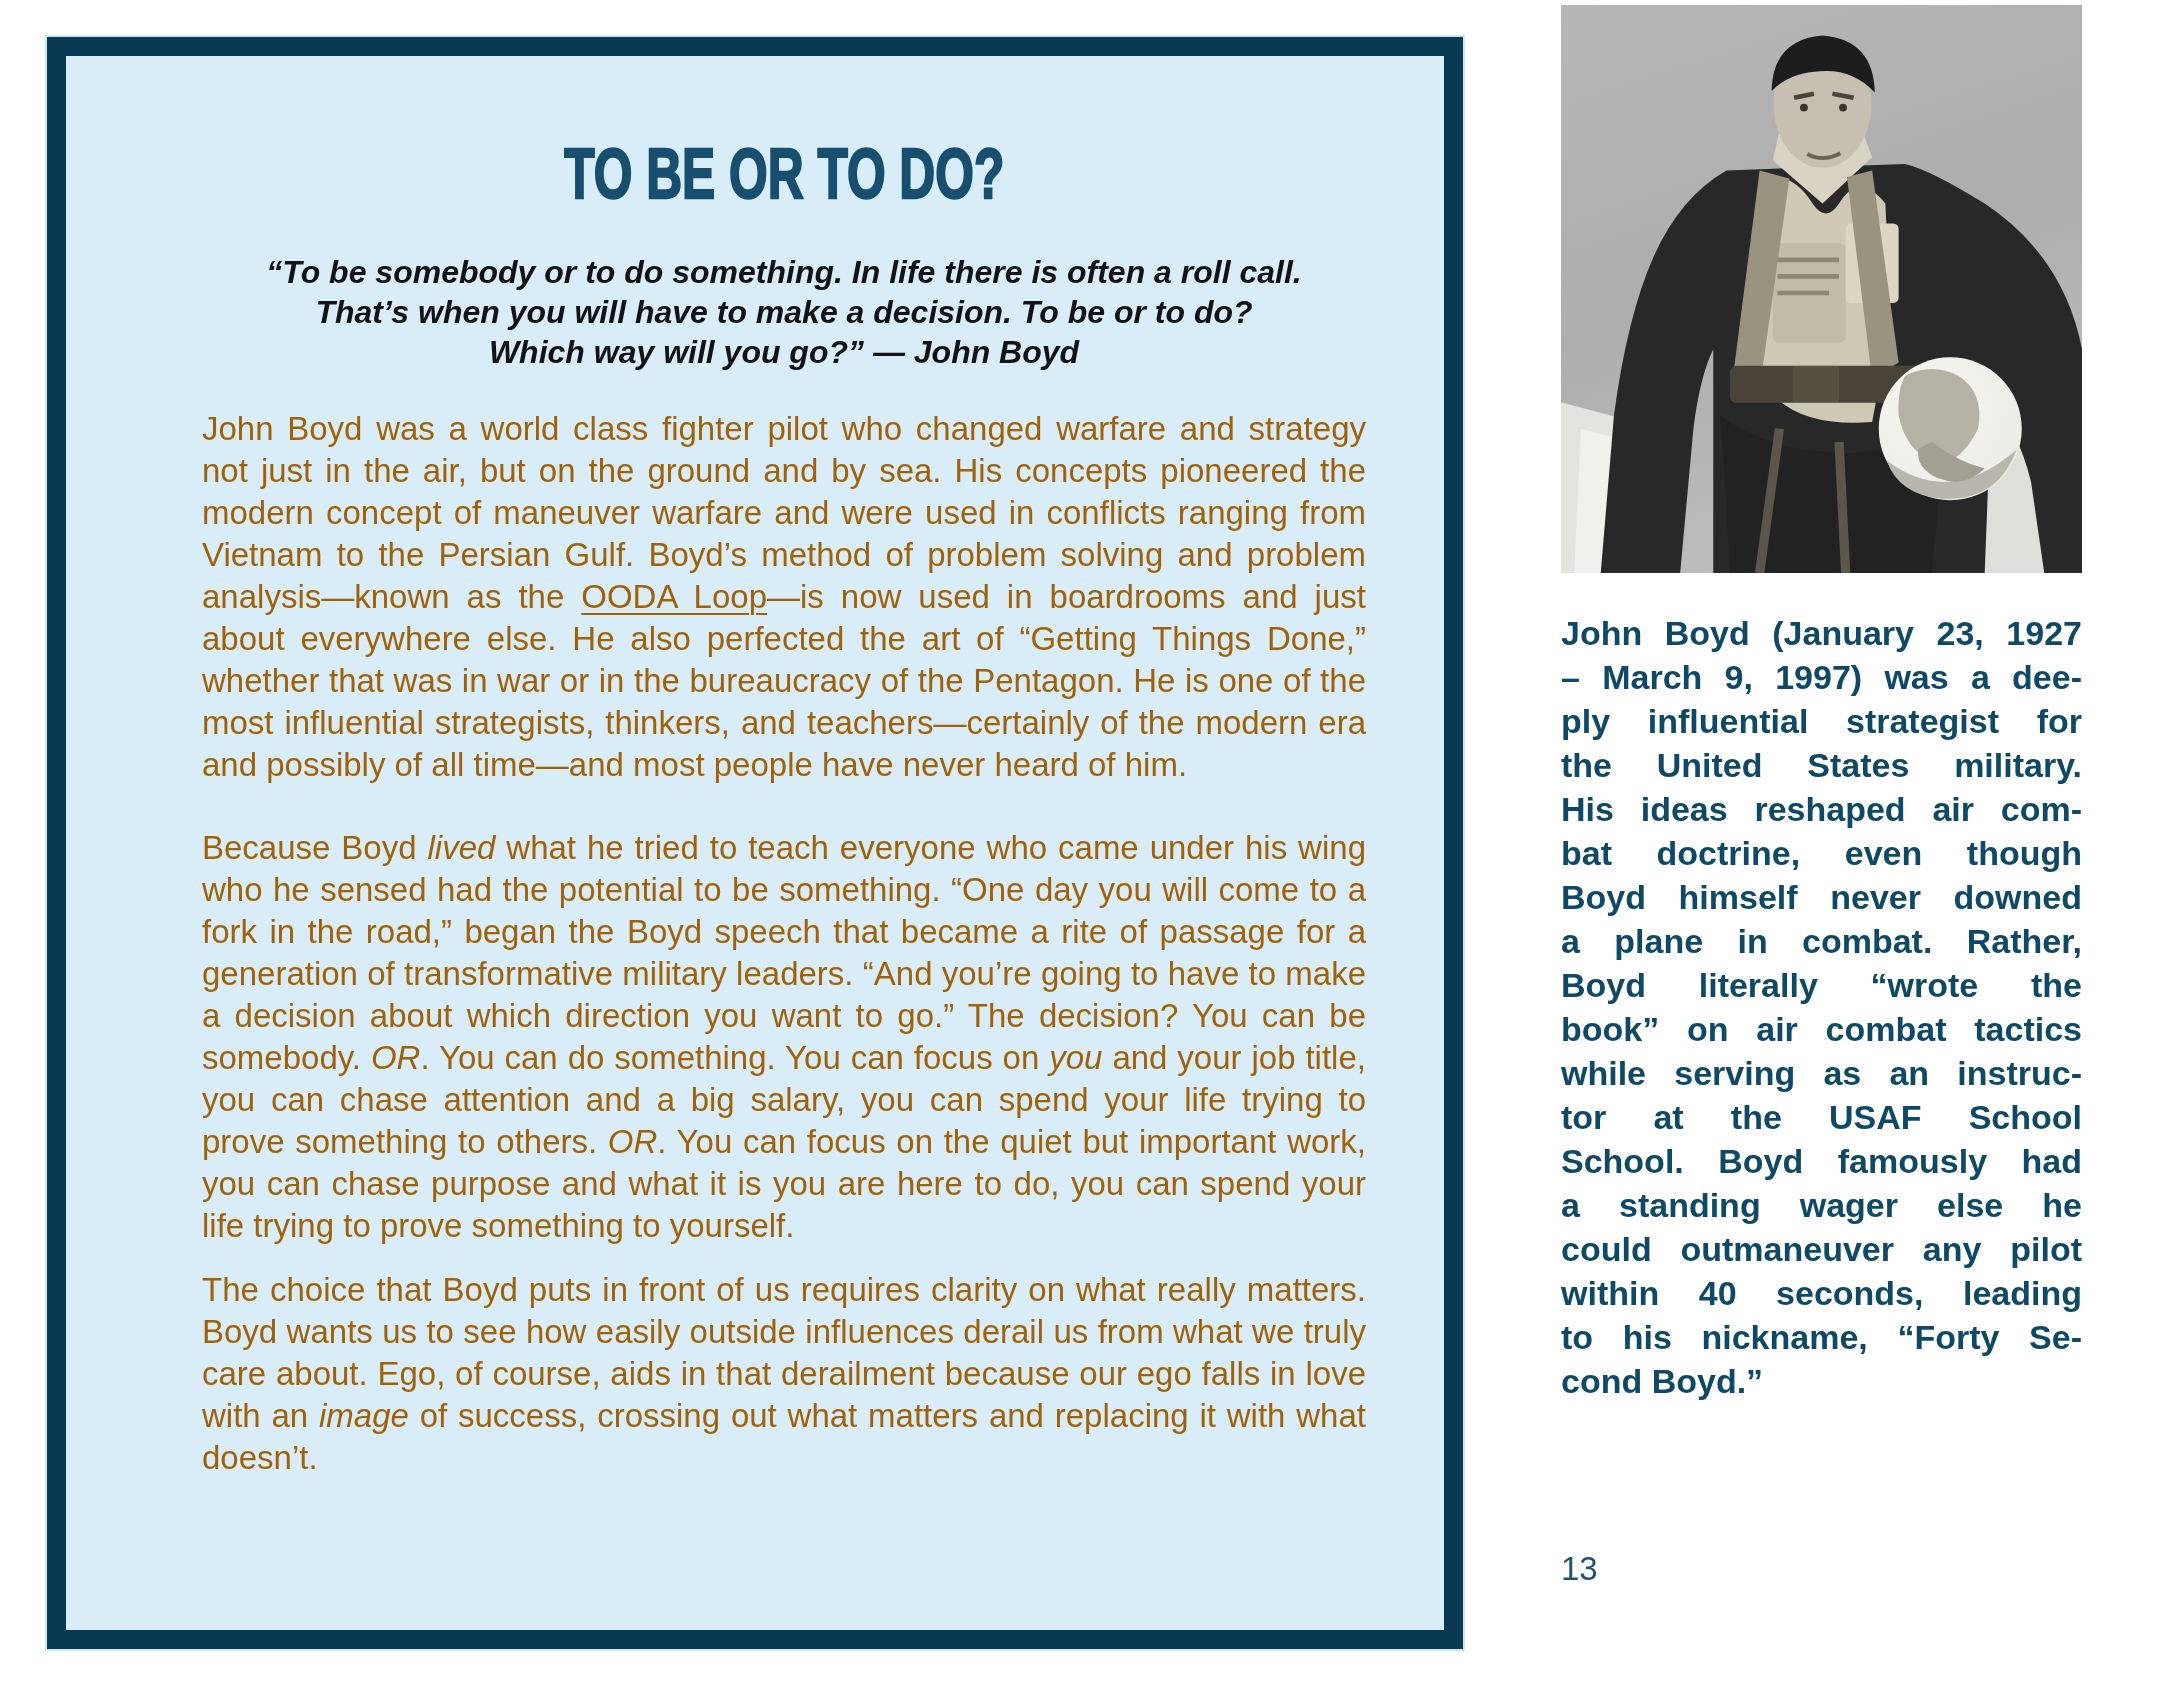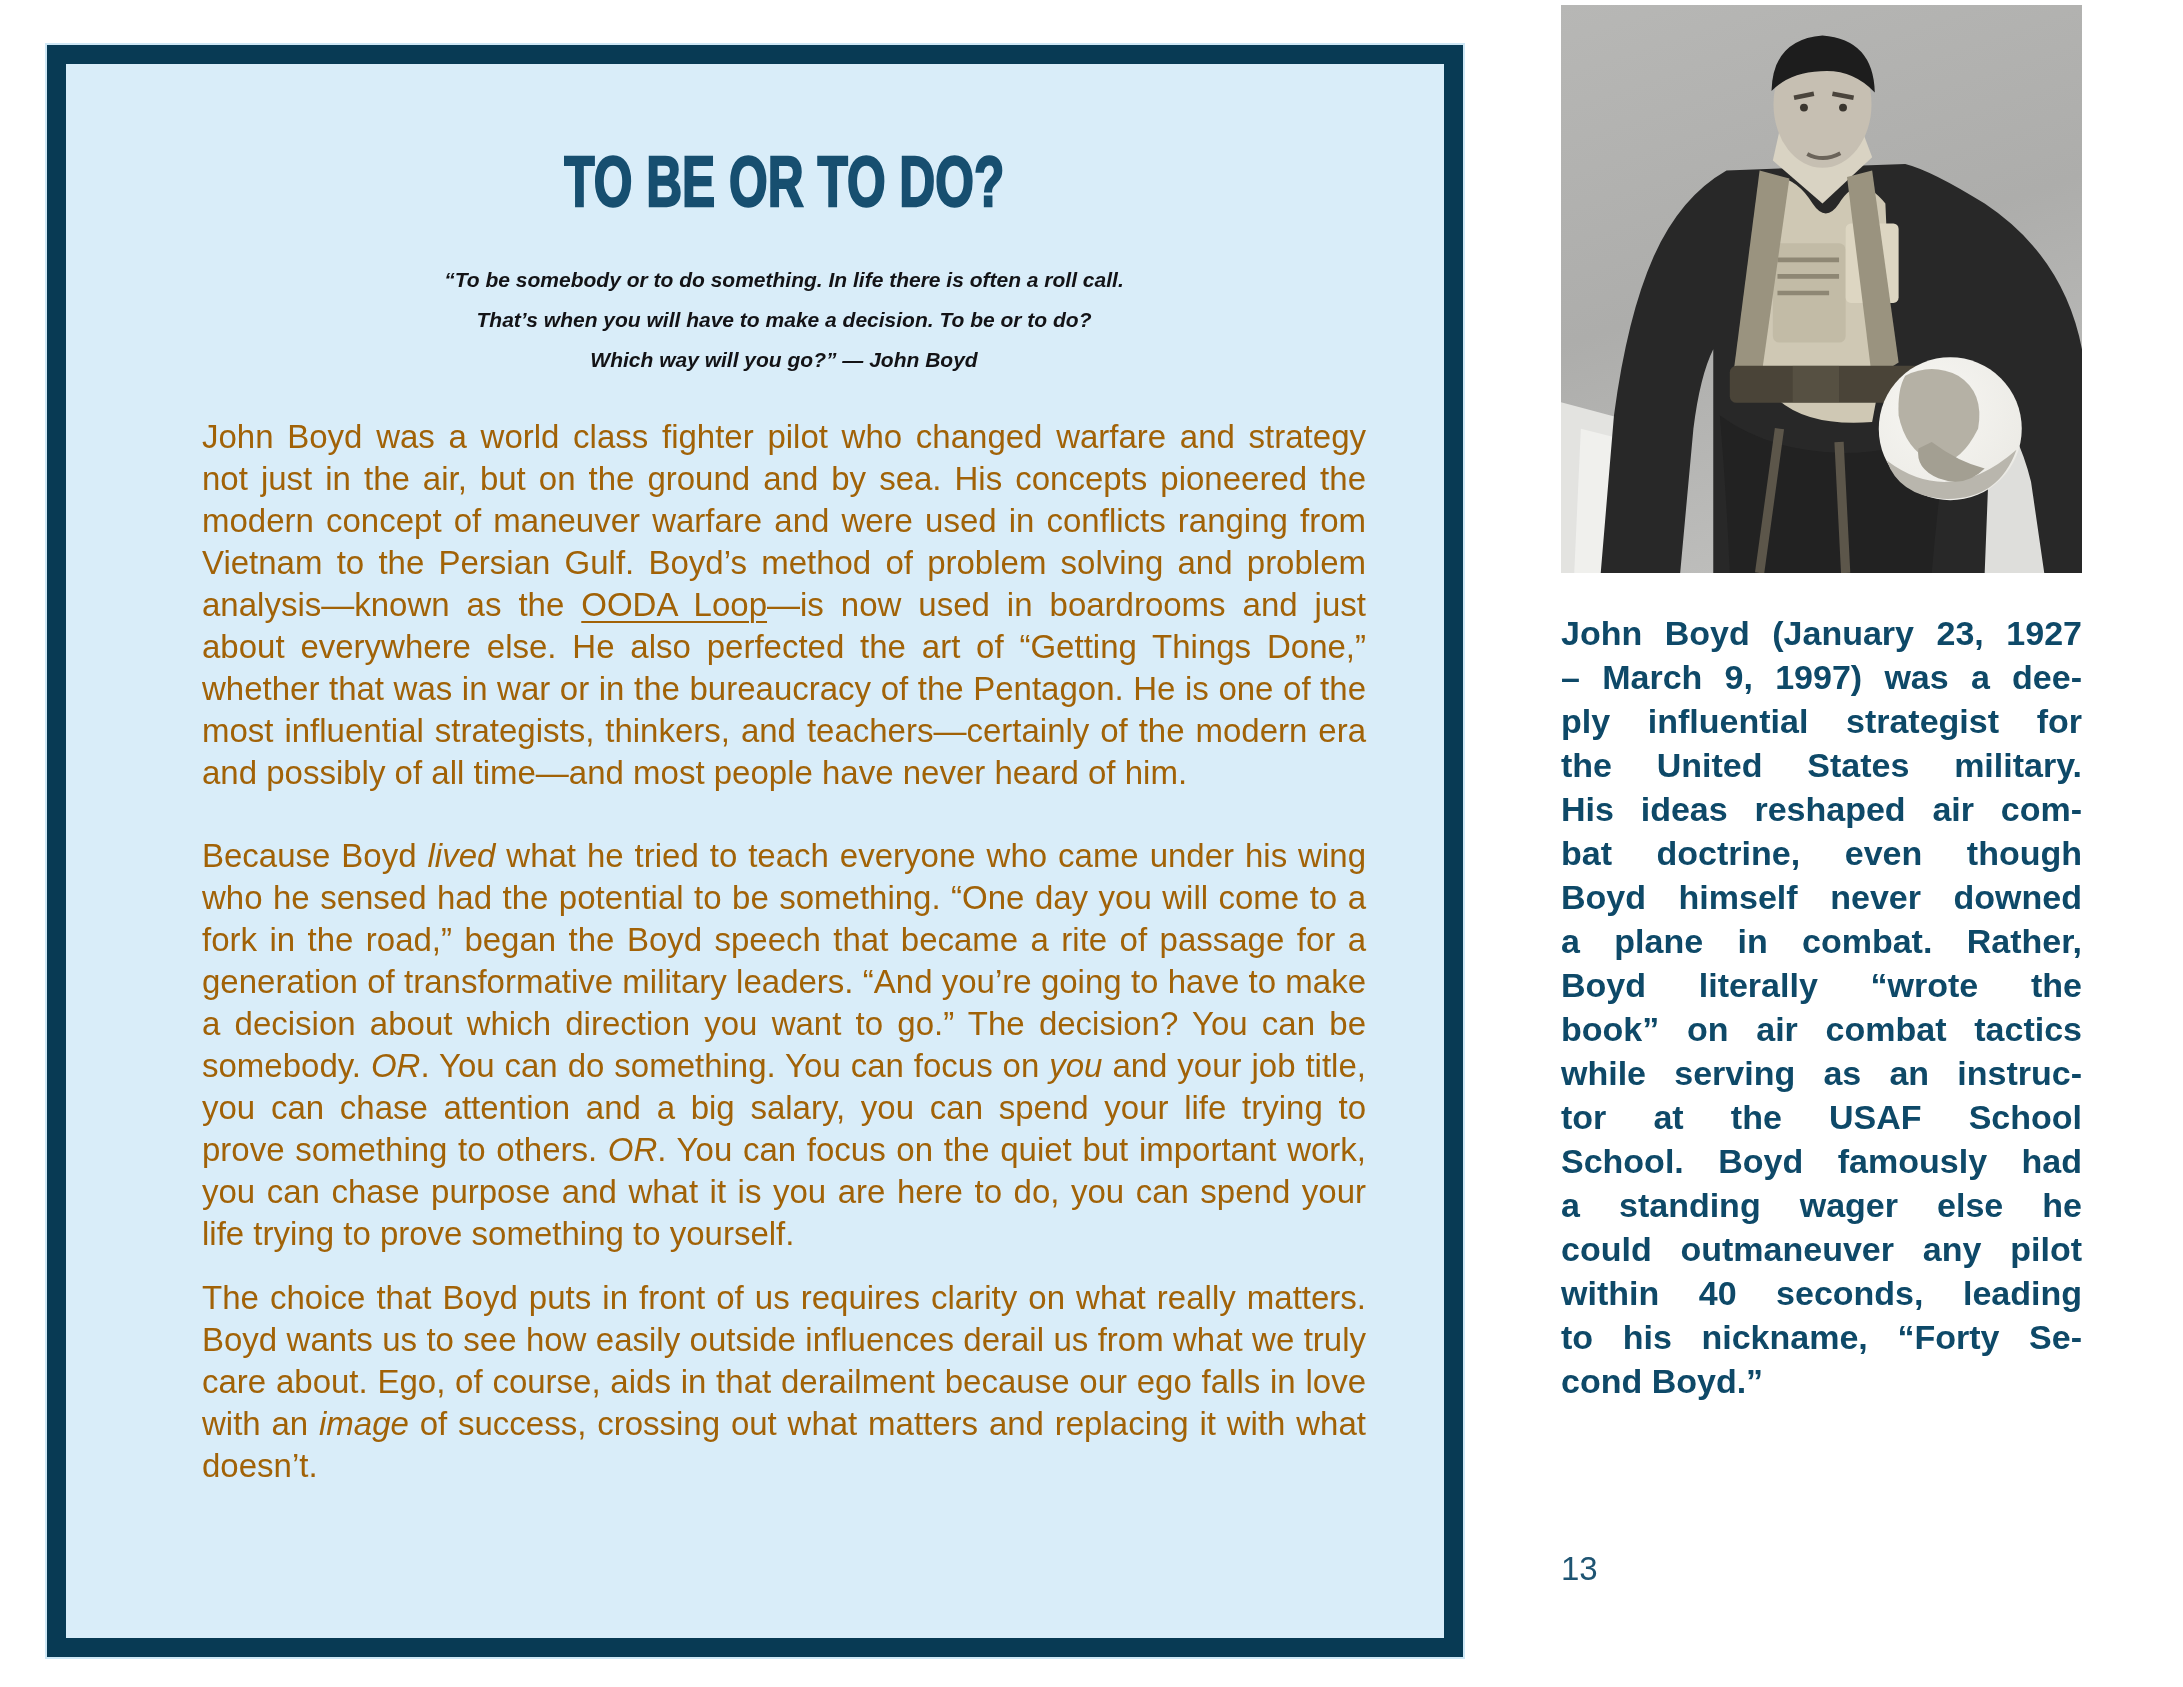--- a/index.html
+++ b/index.html
@@ -13,21 +13,20 @@
 
   
   .content-box{
     position:absolute;
     left:47px;top:37px;
     width:1416px;height:1612px;
     box-sizing:border-box;
     background:#d9edf9;
     border:19px solid #083a54;
     outline:2px solid #cfe8f6;
-    margin-top:8px;
   }
 
   
   .title-wrap{
     position:absolute;
     left:136px;top:81px;
     width:1164px;
     text-align:center;
   }
   .title-text{
@@ -41,21 +40,21 @@
     white-space:nowrap;
     transform:scaleX(0.70);
     transform-origin:50% 50%;
   }
 
   
   .quote{
     position:absolute;
     left:136px;top:196px;
     width:1164px;
-    font-size:21px;
+    font-size:32px;
     line-height:40px;
     font-weight:700;
     font-style:italic;
     color:#131316;
     text-align:center;
   }
 
   
   .para{
     position:absolute;

